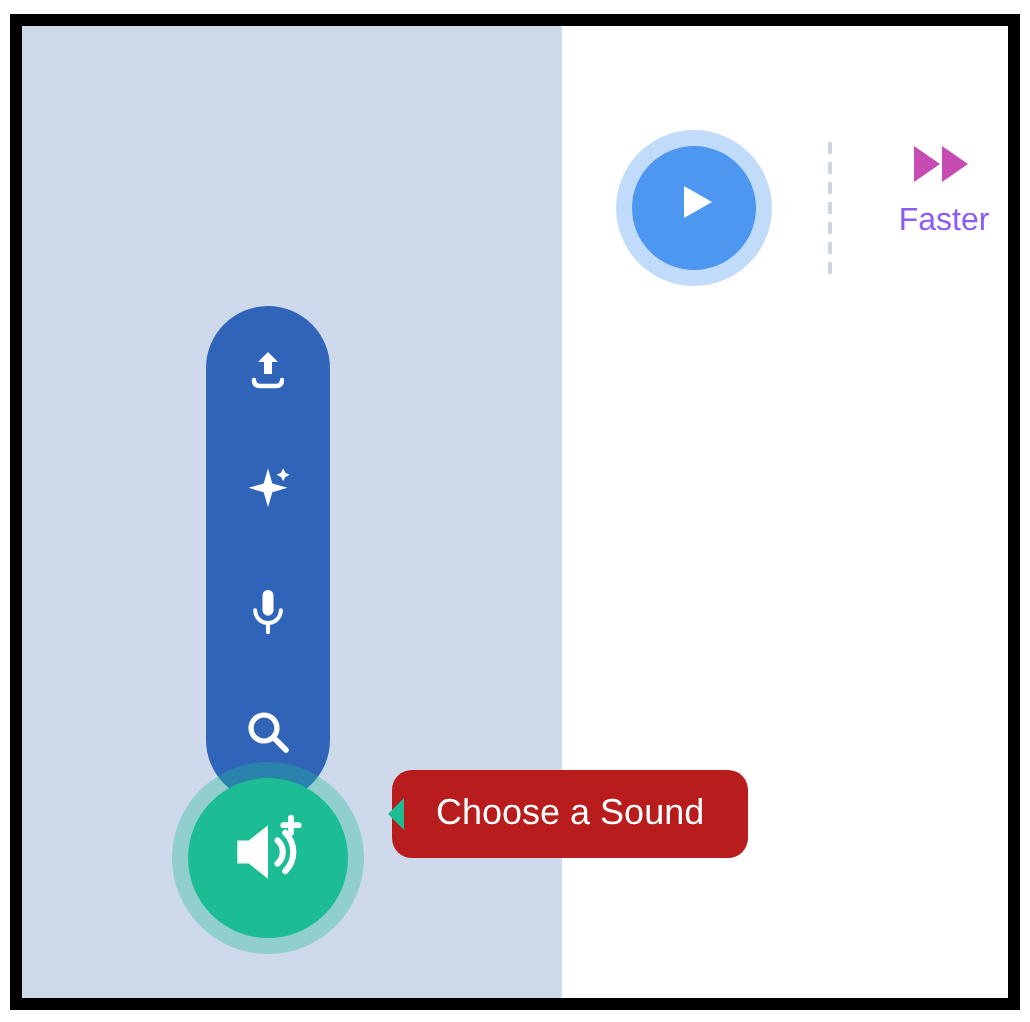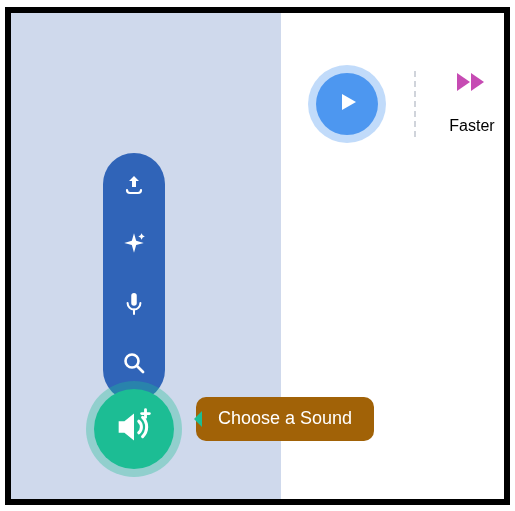--- a/index.html
+++ b/index.html
@@ -58,23 +58,23 @@
     border-radius: 50%;
     background: #1cbd94;
     display: flex;
     align-items: center;
     justify-content: center;
     cursor: pointer;
   }
   .tooltip {
     position: absolute;
     left: 185px;
-    top: 384px;
+    top: 372px;
     height: 44px;
-    background: #a16207;
+    background: #b91c1c;
     color: #fff;
     border-radius: 10px;
     display: flex;
     align-items: center;
     padding: 0 22px;
     font-size: 18px;
   }
   .tooltip::before {
     content: "";
     position: absolute;
@@ -116,23 +116,22 @@
     left: 426px;
     top: 58px;
     width: 70px;
     display: flex;
     flex-direction: column;
     align-items: center;
     gap: 4px;
     cursor: pointer;
   }
   .faster-label {
-    color: #000000;
+    color: #8b5cf6;
     font-size: 16px;
-    margin-top: 16px;
   }
 </style>
 </head>
 <body>
 
 <div class="frame">
   <div class="left-pane"></div>
 
   <div class="toolbar-pill">
     <span class="tool-icon">

